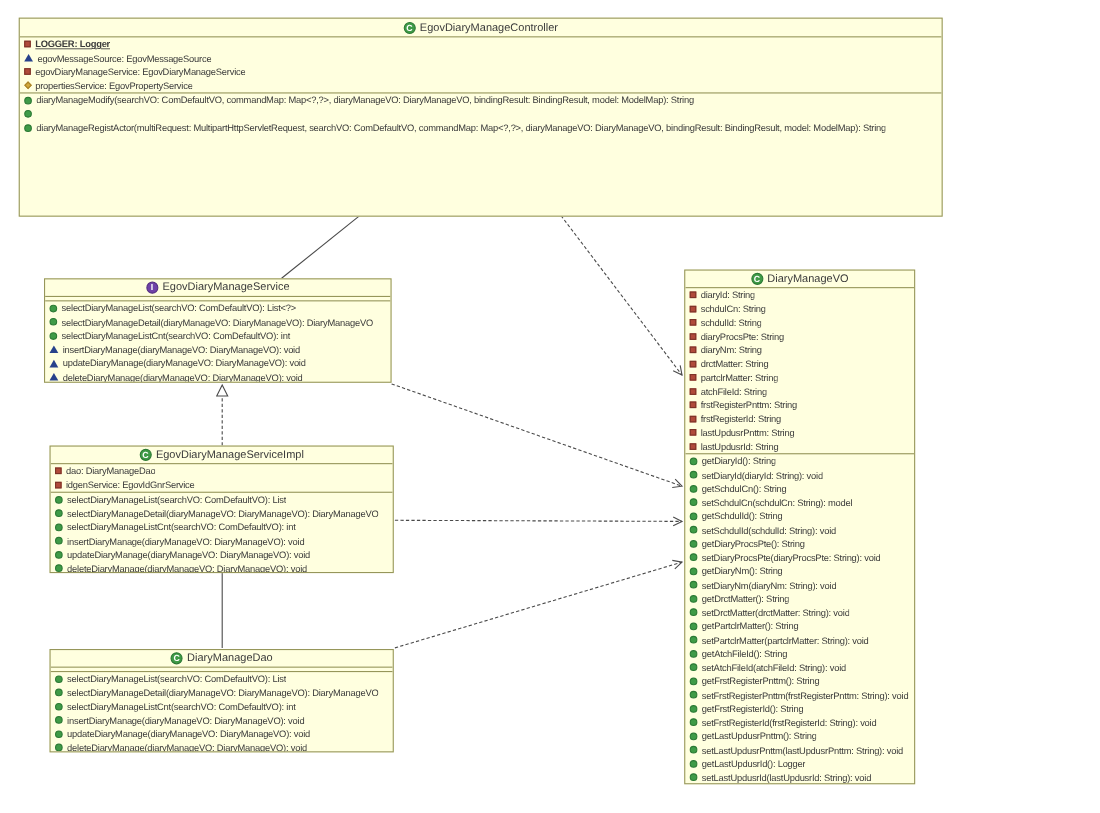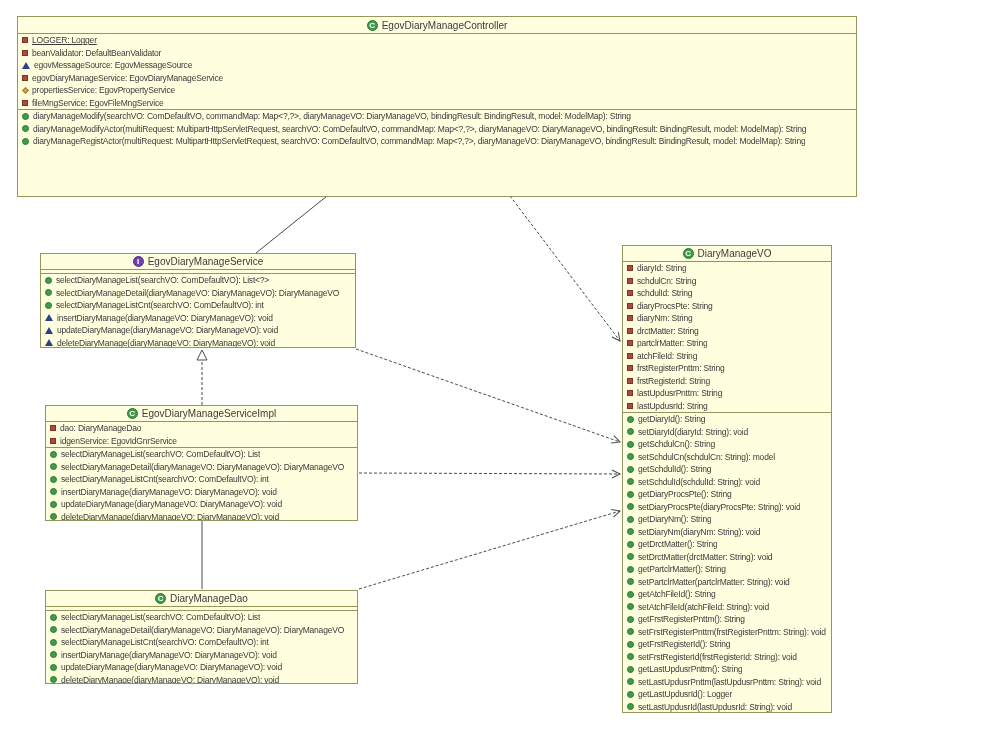--- a/index.html
+++ b/index.html
@@ -14,21 +14,21 @@
   .uml-box.big .uml-title{height:16px;}
   .cicon{display:inline-flex;align-items:center;justify-content:center;width:11px;height:11px;
          border-radius:50%;color:#ffffff;font-size:8px;font-weight:bold;margin-right:4px;flex:none;}
   .ci-class{background:#3f9b47;border:1px solid #2c7a35;box-sizing:border-box;}
   .ci-interface{background:#6f42a8;border:1px solid #553084;box-sizing:border-box;}
 
   .uml-fields,.uml-methods{border-top:1px solid #96965a;}
   .uml-fields.empty{height:3px;}
   .m-row{height:12.5px;display:flex;align-items:center;padding-left:4px;
          font-size:8.5px;letter-spacing:-0.2px;color:#3a3a3a;white-space:nowrap;overflow:hidden;}
-  .m-row.u .mtxt{text-decoration:underline;}
+  .m-row.u .mtxt{text-decoration:underline;font-weight:bold;}
   .mic{display:inline-block;width:7px;height:7px;margin-right:4px;flex:none;box-sizing:border-box;}
   .ic-public{width:7px;height:7px;border-radius:50%;background:#3f9b47;border:1px solid #2c7a35;}
   .ic-private{width:6px;height:6px;background:#b04a3a;border:1px solid #7d3328;}
   .ic-package{width:0;height:0;border-left:4px solid transparent;border-right:4px solid transparent;
               border-bottom:7px solid #27418b;background:none;}
   .ic-protected{width:5px;height:5px;background:#d2a83c;border:1px solid #a8822a;transform:rotate(45deg);margin-left:1px;}
   .mtxt{overflow:hidden;}
 </style>
 </head>
 <body>
@@ -58,49 +58,40 @@
       <span class="cicon ci-class">C</span>
       <span>EgovDiaryManageController</span>
     </div>
     <div class="uml-fields">
 
     <div class="m-row u">
         <span class="mic ic-private"></span>
         <span class="mtxt">LOGGER: Logger</span>
       </div>
         <div class="m-row">
-        <span class="mic ic-private"></span>
-        <span class="mtxt">beanValidator: DefaultBeanValidator</span>
-      </div>
-        <div class="m-row">
         <span class="mic ic-package"></span>
         <span class="mtxt">egovMessageSource: EgovMessageSource</span>
       </div>
         <div class="m-row">
         <span class="mic ic-private"></span>
         <span class="mtxt">egovDiaryManageService: EgovDiaryManageService</span>
       </div>
         <div class="m-row">
         <span class="mic ic-protected"></span>
         <span class="mtxt">propertiesService: EgovPropertyService</span>
       </div>
-        <div class="m-row">
-        <span class="mic ic-private"></span>
-        <span class="mtxt">fileMngService: EgovFileMngService</span>
-      </div>
       </div>
     <div class="uml-methods">
 
         <div class="m-row">
         <span class="mic ic-public"></span>
         <span class="mtxt">diaryManageModify(searchVO: ComDefaultVO, commandMap: Map&lt;?,?&gt;, diaryManageVO: DiaryManageVO, bindingResult: BindingResult, model: ModelMap): String</span>
       </div>
         <div class="m-row">
         <span class="mic ic-public"></span>
-        <span class="mtxt">diaryManageModifyActor(multiRequest: MultipartHttpServletRequest, searchVO: ComDefaultVO, commandMap: Map&lt;?,?&gt;, diaryManageVO: DiaryManageVO, bindingResult: BindingResult, model: ModelMap): String</span>
       </div>
         <div class="m-row">
         <span class="mic ic-public"></span>
         <span class="mtxt">diaryManageRegistActor(multiRequest: MultipartHttpServletRequest, searchVO: ComDefaultVO, commandMap: Map&lt;?,?&gt;, diaryManageVO: DiaryManageVO, bindingResult: BindingResult, model: ModelMap): String</span>
       </div>
       </div>
   </div>
 
   <div class="uml-box" style="left:40px;top:253px;width:316px;height:95px;">
     <div class="uml-title">

